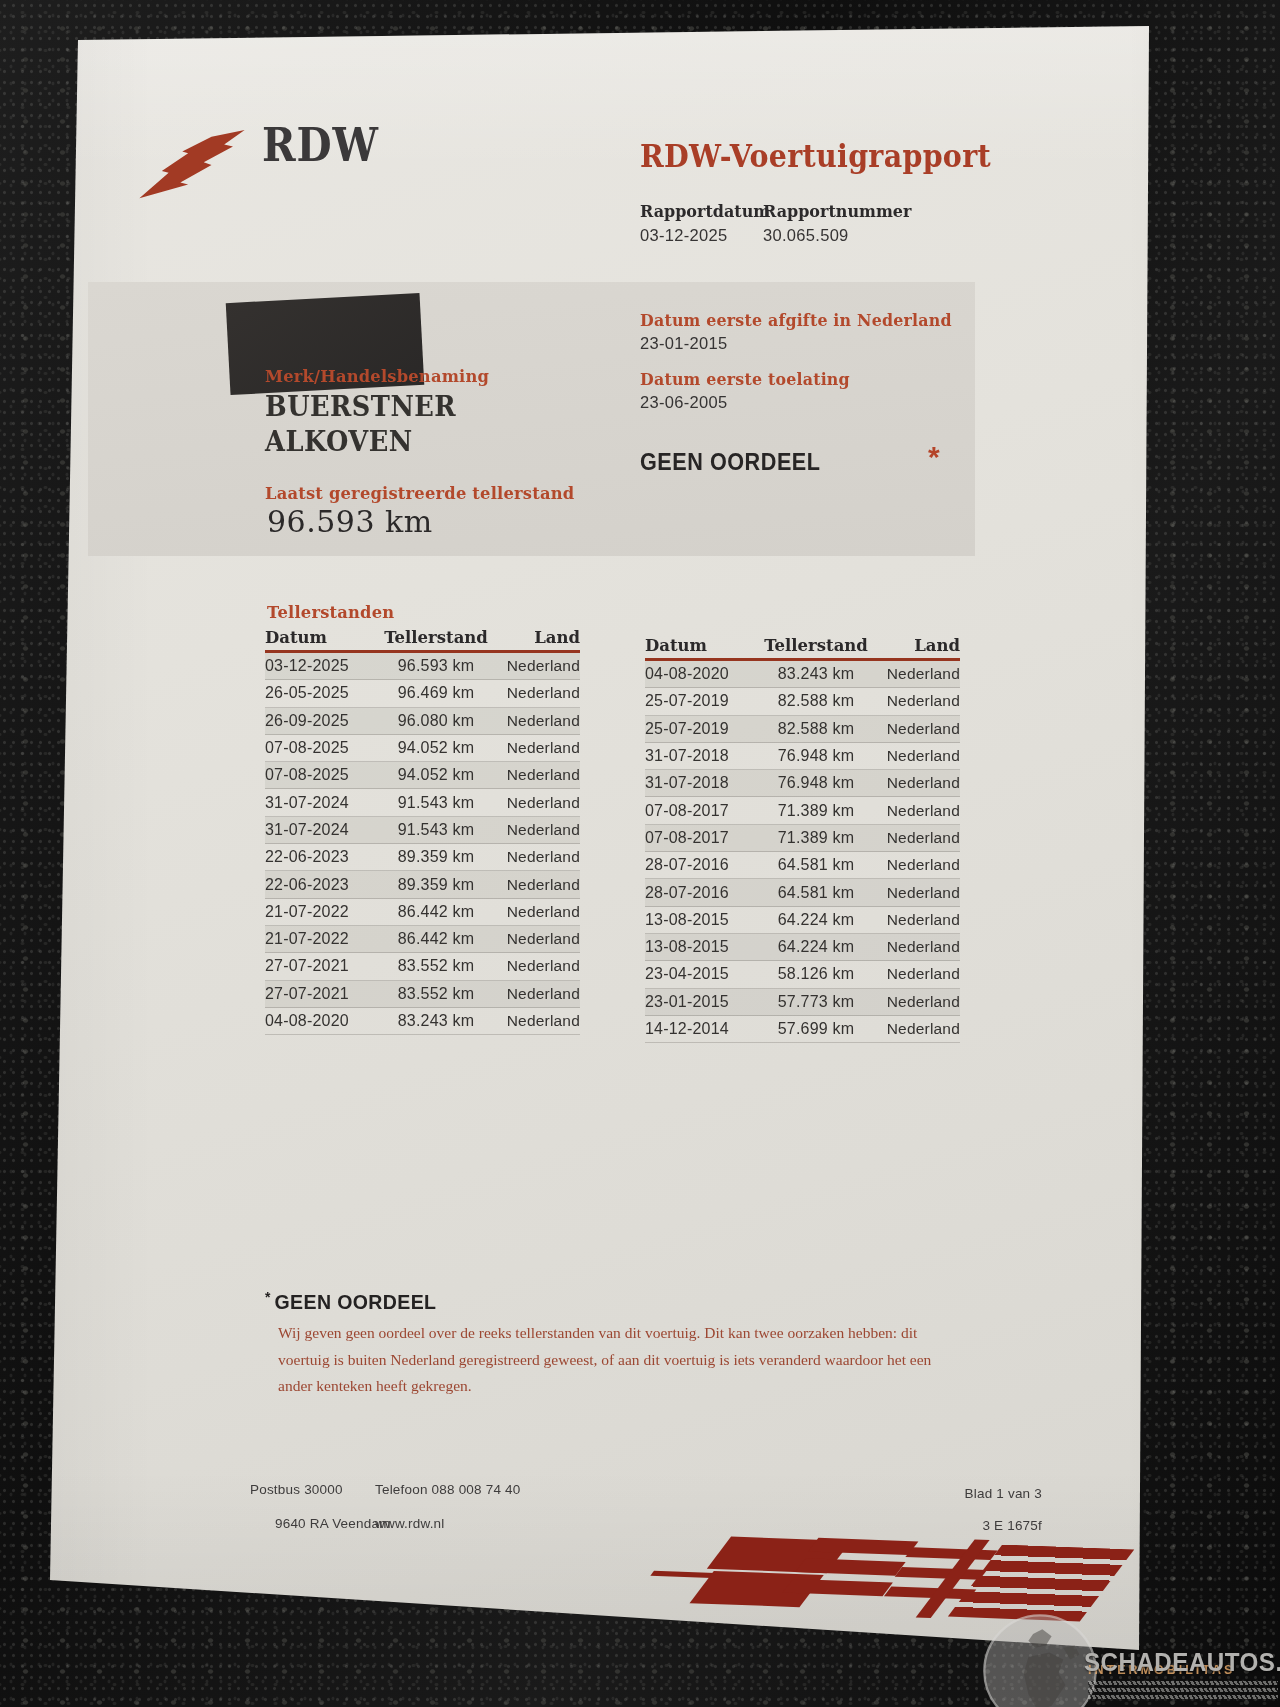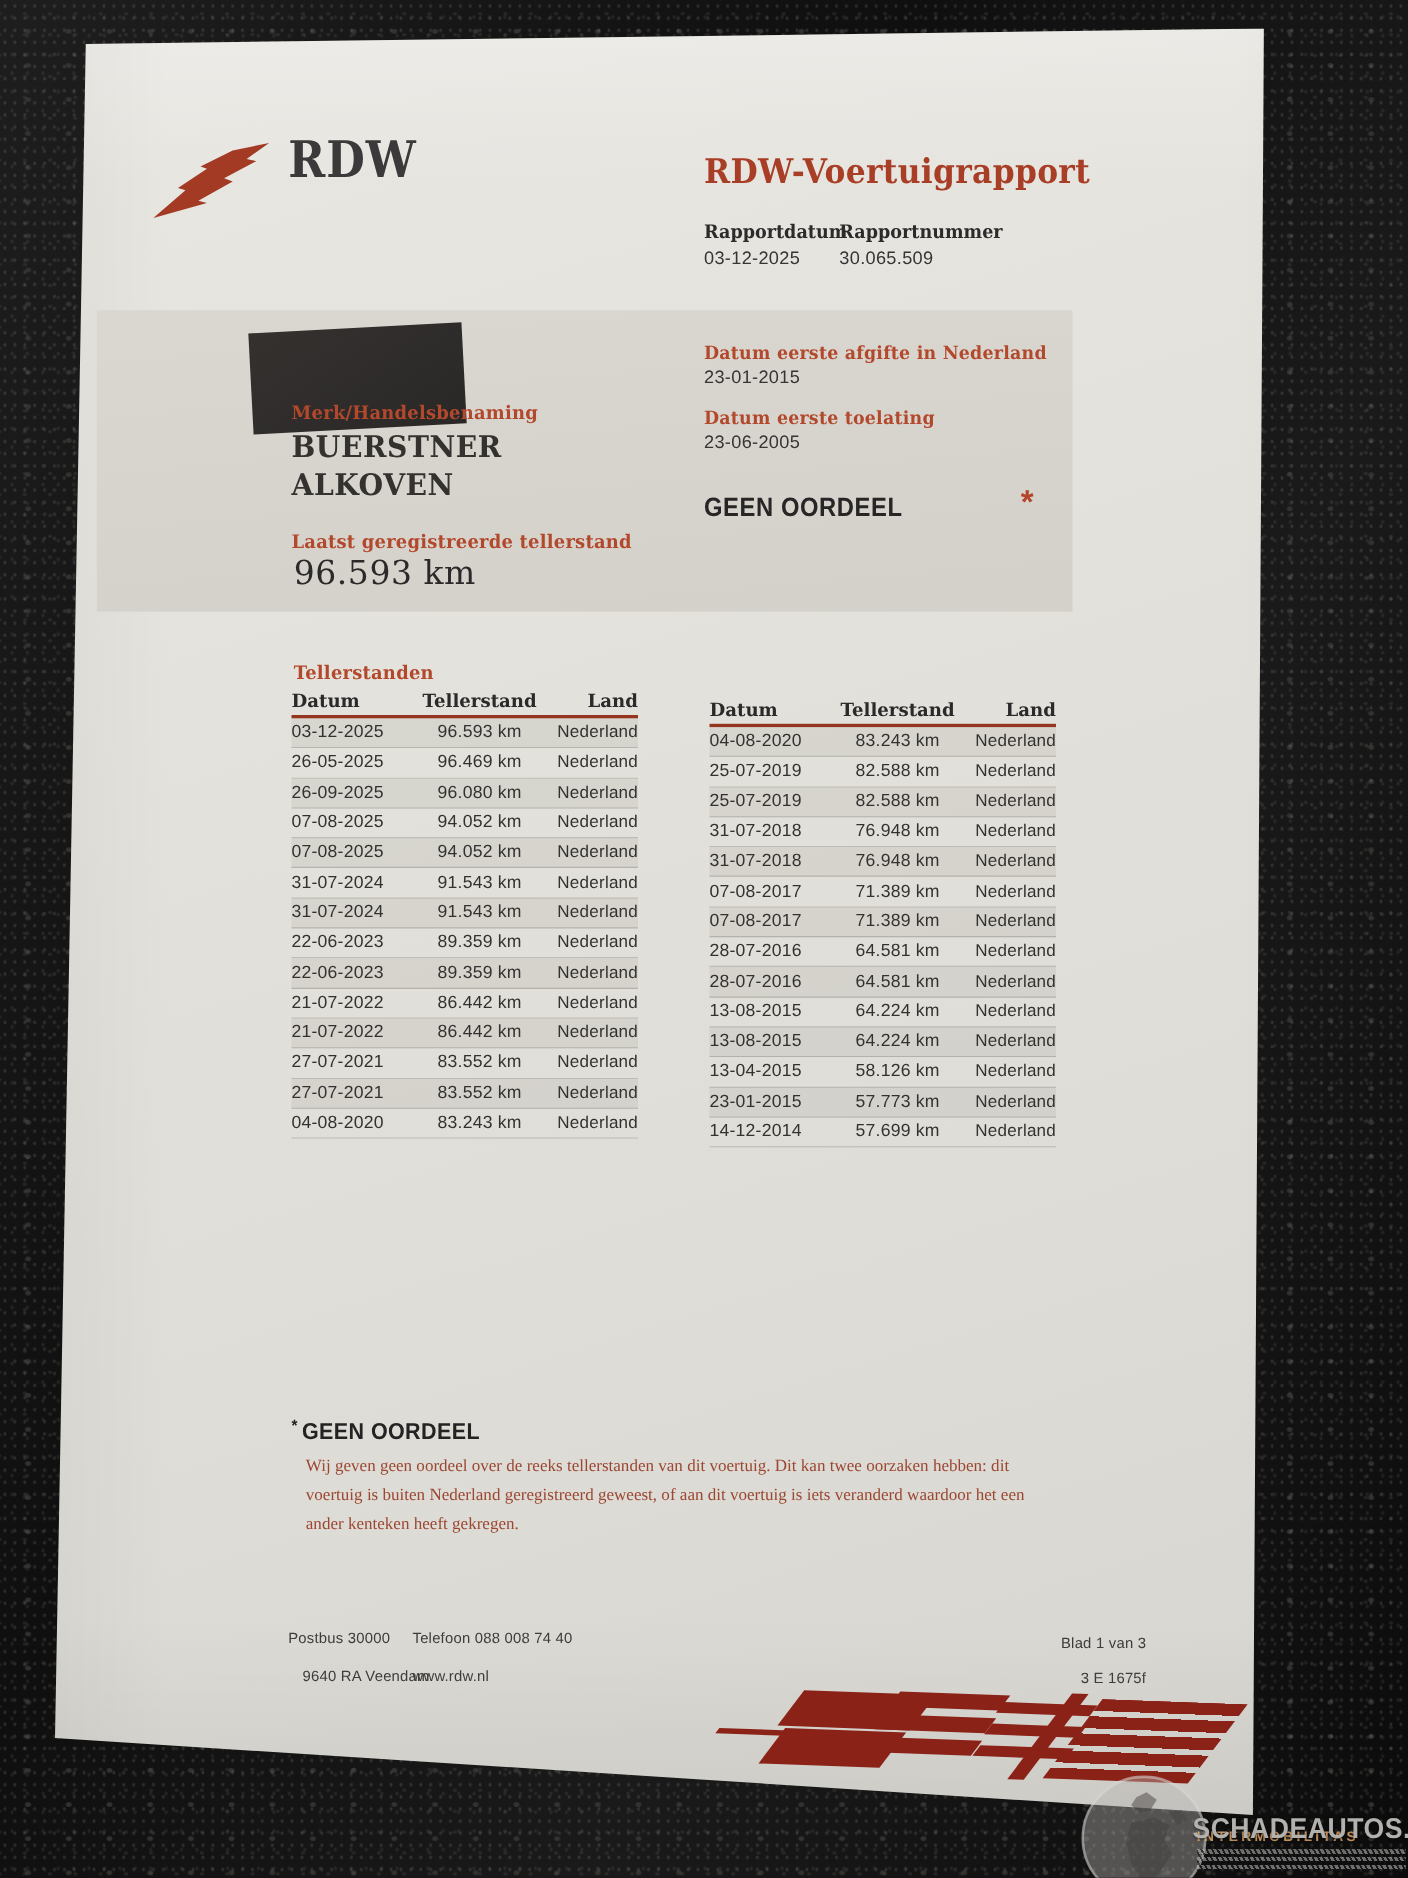--- a/index.html
+++ b/index.html
@@ -270,21 +270,21 @@
           <div class="cell c-date">13-08-2015</div>
           <div class="cell c-val">64.224 km</div>
           <div class="cell c-land">Nederland</div>
         </div>
         <div class="trow">
           <div class="cell c-date">13-08-2015</div>
           <div class="cell c-val">64.224 km</div>
           <div class="cell c-land">Nederland</div>
         </div>
         <div class="trow">
-          <div class="cell c-date">13-04-2015</div>
+          <div class="cell c-date">23-04-2015</div>
           <div class="cell c-val">58.126 km</div>
           <div class="cell c-land">Nederland</div>
         </div>
         <div class="trow">
           <div class="cell c-date">23-01-2015</div>
           <div class="cell c-val">57.773 km</div>
           <div class="cell c-land">Nederland</div>
         </div>
         <div class="trow">
           <div class="cell c-date">14-12-2014</div>
@@ -292,21 +292,21 @@
           <div class="cell c-land">Nederland</div>
         </div>
       </div>
   </div>
 
   <div class="abs fn-title" style="left:265px;top:1288px;">
     <span class="fn-star">*</span><span>GEEN OORDEEL</span>
   </div>
   <div class="abs fn-body" style="left:278px;top:1320px;font-family:Liberation Serif, serif;">Wij geven geen oordeel over de reeks tellerstanden van dit voertuig. Dit kan twee oorzaken hebben: dit voertuig is buiten Nederland geregistreerd geweest, of aan dit voertuig is iets veranderd waardoor het een ander kenteken heeft gekregen.</div>
 
-  <div class="abs foot" style="left:262px;top:1482px;">Postbus 30000</div>
+  <div class="abs foot" style="left:250px;top:1482px;">Postbus 30000</div>
   <div class="abs foot" style="left:375px;top:1482px;">Telefoon 088 008 74 40</div>
   <div class="abs foot" style="left:275px;top:1516px;">9640 RA Veendam</div>
   <div class="abs foot" style="left:375px;top:1516px;">www.rdw.nl</div>
   <div class="abs foot" style="left:900px;top:1486px;width:142px;text-align:right;">Blad 1 van 3</div>
   <div class="abs foot" style="left:900px;top:1518px;width:142px;text-align:right;">3 E 1675f</div>
 
   <div class="abs stripes">
     <div class="sg sg-rule"></div>
     <div class="sg sg-b1"></div>
     <div class="sg sg-b2"></div>

